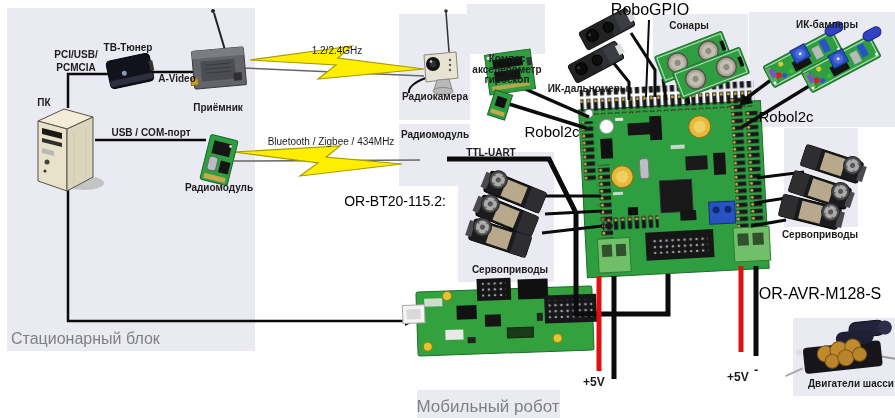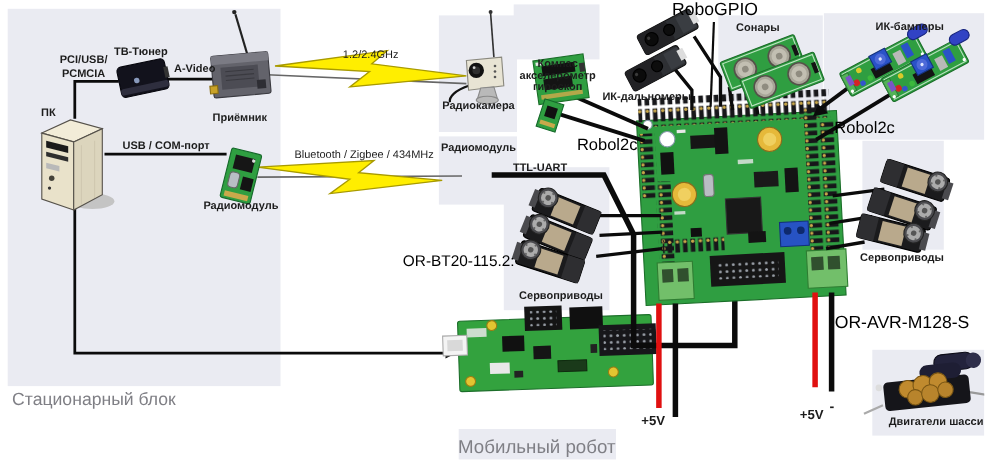--- a/index.html
+++ b/index.html
@@ -5,21 +5,21 @@
   html,body{margin:0;padding:0;}
   #stage{position:relative;width:895px;height:418px;background:#ffffff;overflow:hidden;
          font-family:"Liberation Sans",sans-serif;}
   #stage svg{position:absolute;left:0;top:0;}
   .lbl{position:absolute;font:bold 10px "Liberation Sans",sans-serif;color:#1c1c1c;
        white-space:nowrap;transform:translateX(-50%);text-align:center;}
   .lnk{position:absolute;font:10px "Liberation Sans",sans-serif;color:#1c1c1c;
        white-space:nowrap;transform:translateX(-50%);text-align:center;}
   .big{position:absolute;font:15px "Liberation Sans",sans-serif;color:#000000;
        white-space:nowrap;transform:translateX(-50%);}
-  .left-align{transform:none;text-align:left;margin-top:25px;}
+  .left-align{transform:none;text-align:left;}
   .gray{color:#7f7f85;}
   .compass{line-height:10.5px;}
 </style>
 </head>
 <body>
 
 <div id="stage">
 <svg width="895" height="418" viewBox="0 0 895 418">
   <defs>
     <pattern id="pinsV" width="7" height="15" patternUnits="userSpaceOnUse">
@@ -313,21 +313,21 @@
     <circle cx="10" cy="-2" r="8" fill="#c08a2e" stroke="#7a5614"></circle>
     <circle cx="-12" cy="10" r="7" fill="#b8842c" stroke="#7a5614"></circle>
     <circle cx="2" cy="8" r="8" fill="#b8842c" stroke="#7a5614"></circle>
     <circle cx="16" cy="6" r="7" fill="#b8842c" stroke="#7a5614"></circle>
     <circle cx="-44" cy="-2" r="3" fill="#ddd"></circle>
   </g>
 </svg>
 
 <div class="lbl" style="left:76px;top:48px;line-height:13px;"><span>PCI/USB/</span><br><span>PCMCIA</span></div>
 <div class="lbl" style="left:128px;top:42px;">ТВ-Тюнер</div>
-<div class="lbl" style="left:177px;top:57px;text-align:center;">A-Video</div>
+<div class="lbl" style="left:177px;top:73px;text-align:center;">A-Video</div>
 <div class="lbl" style="left:218px;top:86px;margin-top:16px;">Приёмник</div>
 <div class="lbl" style="left:44px;top:97px;">ПК</div>
 <div class="lbl" style="left:151px;top:127px;">USB / COM-порт</div>
 <div class="lbl" style="left:219px;top:182px;">Радиомодуль</div>
 <div class="lnk" style="left:337px;top:45px;">1.2/2.4GHz</div>
 <div class="lnk" style="left:331px;top:136px;">Bluetooth / Zigbee / 434MHz</div>
 <div class="lbl" style="left:435px;top:91px;">Радиокамера</div>
 <div class="lbl compass" style="left:507px;top:6px;margin-top:48px;"><span>Компас</span><br><span>акселерометр</span><br><span>гироскоп</span></div>
 <div class="lbl" style="left:435px;top:129px;">Радиомодуль</div>
 <div class="lbl" style="left:491px;top:147px;">TTL-UART</div>
@@ -336,17 +336,17 @@
 <div class="lbl" style="left:827px;top:19px;">ИК-бамперы</div>
 <div class="lbl" style="left:510px;top:264px;">Сервоприводы</div>
 <div class="lbl" style="left:820px;top:229px;">Сервоприводы</div>
 <div class="lbl" style="left:851px;top:378px;">Двигатели шасси</div>
 <div class="lbl" style="left:583px;top:375px;transform:none;font-size:12px;">+5V</div>
 <div class="lbl" style="left:727px;top:370px;transform:none;font-size:12px;">+5V</div>
 <div class="lbl" style="left:754px;top:362px;transform:none;font-size:13px;">-</div>
 <div class="big" style="left:650px;top:1px;font-size:16px;">RoboGPIO</div>
 <div class="big" style="left:552px;top:123px;">Robol2c</div>
 <div class="big" style="left:786px;top:108px;">Robol2c</div>
-<div class="big" style="left:417px;top:193px;font-size:14px;margin-top:36px;">OR-BT20-115.2:</div>
+<div class="big" style="left:395px;top:193px;font-size:14px;">OR-BT20-115.2:</div>
 <div class="big" style="left:820px;top:285px;font-size:16px;">OR-AVR-M128-S</div>
 <div class="big left-align gray" style="left:11px;top:330px;font-size:16px;">Стационарный блок</div>
 <div class="big gray" style="left:488px;top:397px;font-size:17px;">Мобильный робот</div>
 </div>
 
 </body></html>

